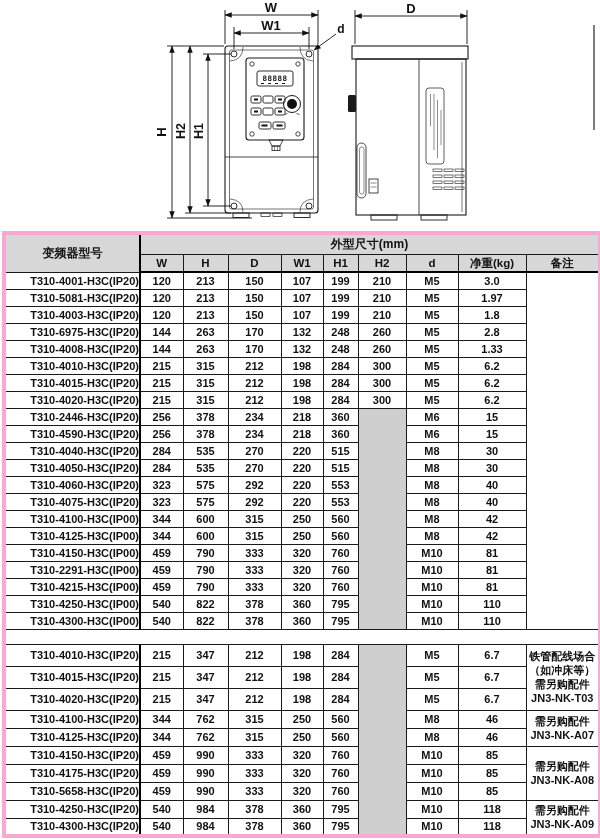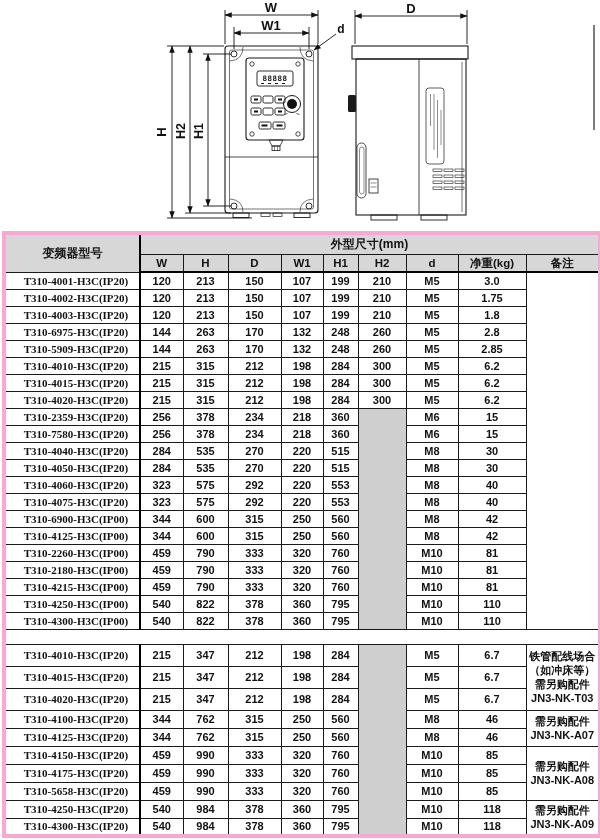--- a/index.html
+++ b/index.html
@@ -26,21 +26,21 @@
     border:1px solid var(--line);
     font-weight:bold;text-align:center;
     padding:0;overflow:hidden;white-space:nowrap;
     color:var(--ink);
   }
   .dims thead th{background:var(--header-bg);font-size:11.5px;}
   .dims tr.hrow1 th{height:19px;font-size:12px;}
   .dims tr.hrow2 th{height:16px;border-bottom:2px solid #000;}
   .dims th.model-h{border-right:2px solid #000;}
   .dims td{font-size:11px;}
-  .dims td.model{text-align:center;padding-left:7px;border-right:2px solid #000;font-family:Liberation Serif, serif;}
+  .dims td.model{text-align:right;padding-left:7px;border-right:2px solid #000;}
   .dims td.gray{background:var(--gray-cell);}
   .dims td.remark{font-size:11px;line-height:1.28;white-space:normal;padding:0 1px;margin-left:12px;}
   .dims tr.s1{height:17px;}
   .dims tr.s2{height:18px;}
   .dims tr.tall{height:22px;}
   .dims tr.gap{height:15px;}
   .dims tr.gap td{border-left:none;border-right:none;background:#fff;}
 </style>
 </head>
 <body>
@@ -241,29 +241,29 @@
         <td class="num">213</td>
         <td class="num">150</td>
         <td class="num">107</td>
         <td class="num">199</td>
         <td class="num">210</td>
         <td class="num">M5</td>
         <td class="num">3.0</td>
         <td class="remark" rowspan="21"></td>
       </tr>
       <tr class="s1">
-        <td class="model">T310-4002-H3C(IP20)</td>
+        <td class="model">T310-5081-H3C(IP20)</td>
         <td class="num">120</td>
         <td class="num">213</td>
         <td class="num">150</td>
         <td class="num">107</td>
         <td class="num">199</td>
         <td class="num">210</td>
         <td class="num">M5</td>
-        <td class="num">1.75</td>
+        <td class="num">1.97</td>
       </tr>
       <tr class="s1">
         <td class="model">T310-4003-H3C(IP20)</td>
         <td class="num">120</td>
         <td class="num">213</td>
         <td class="num">150</td>
         <td class="num">107</td>
         <td class="num">199</td>
         <td class="num">210</td>
         <td class="num">M5</td>
@@ -274,29 +274,29 @@
         <td class="num">144</td>
         <td class="num">263</td>
         <td class="num">170</td>
         <td class="num">132</td>
         <td class="num">248</td>
         <td class="num">260</td>
         <td class="num">M5</td>
         <td class="num">2.8</td>
       </tr>
       <tr class="s1">
-        <td class="model">T310-5909-H3C(IP20)</td>
+        <td class="model">T310-4008-H3C(IP20)</td>
         <td class="num">144</td>
         <td class="num">263</td>
         <td class="num">170</td>
         <td class="num">132</td>
         <td class="num">248</td>
         <td class="num">260</td>
         <td class="num">M5</td>
-        <td class="num">2.85</td>
+        <td class="num">1.33</td>
       </tr>
       <tr class="s1">
         <td class="model">T310-4010-H3C(IP20)</td>
         <td class="num">215</td>
         <td class="num">315</td>
         <td class="num">212</td>
         <td class="num">198</td>
         <td class="num">284</td>
         <td class="num">300</td>
         <td class="num">M5</td>
@@ -318,32 +318,32 @@
         <td class="num">215</td>
         <td class="num">315</td>
         <td class="num">212</td>
         <td class="num">198</td>
         <td class="num">284</td>
         <td class="num">300</td>
         <td class="num">M5</td>
         <td class="num">6.2</td>
       </tr>
       <tr class="s1">
-        <td class="model">T310-2359-H3C(IP20)</td>
+        <td class="model">T310-2446-H3C(IP20)</td>
         <td class="num">256</td>
         <td class="num">378</td>
         <td class="num">234</td>
         <td class="num">218</td>
         <td class="num">360</td>
         <td class="gray" rowspan="13"></td>
         <td class="num">M6</td>
         <td class="num">15</td>
       </tr>
       <tr class="s1">
-        <td class="model">T310-7580-H3C(IP20)</td>
+        <td class="model">T310-4590-H3C(IP20)</td>
         <td class="num">256</td>
         <td class="num">378</td>
         <td class="num">234</td>
         <td class="num">218</td>
         <td class="num">360</td>
         <td class="num">M6</td>
         <td class="num">15</td>
       </tr>
       <tr class="s1">
         <td class="model">T310-4040-H3C(IP20)</td>
@@ -379,51 +379,51 @@
         <td class="model">T310-4075-H3C(IP20)</td>
         <td class="num">323</td>
         <td class="num">575</td>
         <td class="num">292</td>
         <td class="num">220</td>
         <td class="num">553</td>
         <td class="num">M8</td>
         <td class="num">40</td>
       </tr>
       <tr class="s1">
-        <td class="model">T310-6900-H3C(IP00)</td>
+        <td class="model">T310-4100-H3C(IP00)</td>
         <td class="num">344</td>
         <td class="num">600</td>
         <td class="num">315</td>
         <td class="num">250</td>
         <td class="num">560</td>
         <td class="num">M8</td>
         <td class="num">42</td>
       </tr>
       <tr class="s1">
         <td class="model">T310-4125-H3C(IP00)</td>
         <td class="num">344</td>
         <td class="num">600</td>
         <td class="num">315</td>
         <td class="num">250</td>
         <td class="num">560</td>
         <td class="num">M8</td>
         <td class="num">42</td>
       </tr>
       <tr class="s1">
-        <td class="model">T310-2260-H3C(IP00)</td>
+        <td class="model">T310-4150-H3C(IP00)</td>
         <td class="num">459</td>
         <td class="num">790</td>
         <td class="num">333</td>
         <td class="num">320</td>
         <td class="num">760</td>
         <td class="num">M10</td>
         <td class="num">81</td>
       </tr>
       <tr class="s1">
-        <td class="model">T310-2180-H3C(IP00)</td>
+        <td class="model">T310-2291-H3C(IP00)</td>
         <td class="num">459</td>
         <td class="num">790</td>
         <td class="num">333</td>
         <td class="num">320</td>
         <td class="num">760</td>
         <td class="num">M10</td>
         <td class="num">81</td>
       </tr>
       <tr class="s1">
         <td class="model">T310-4215-H3C(IP00)</td>

